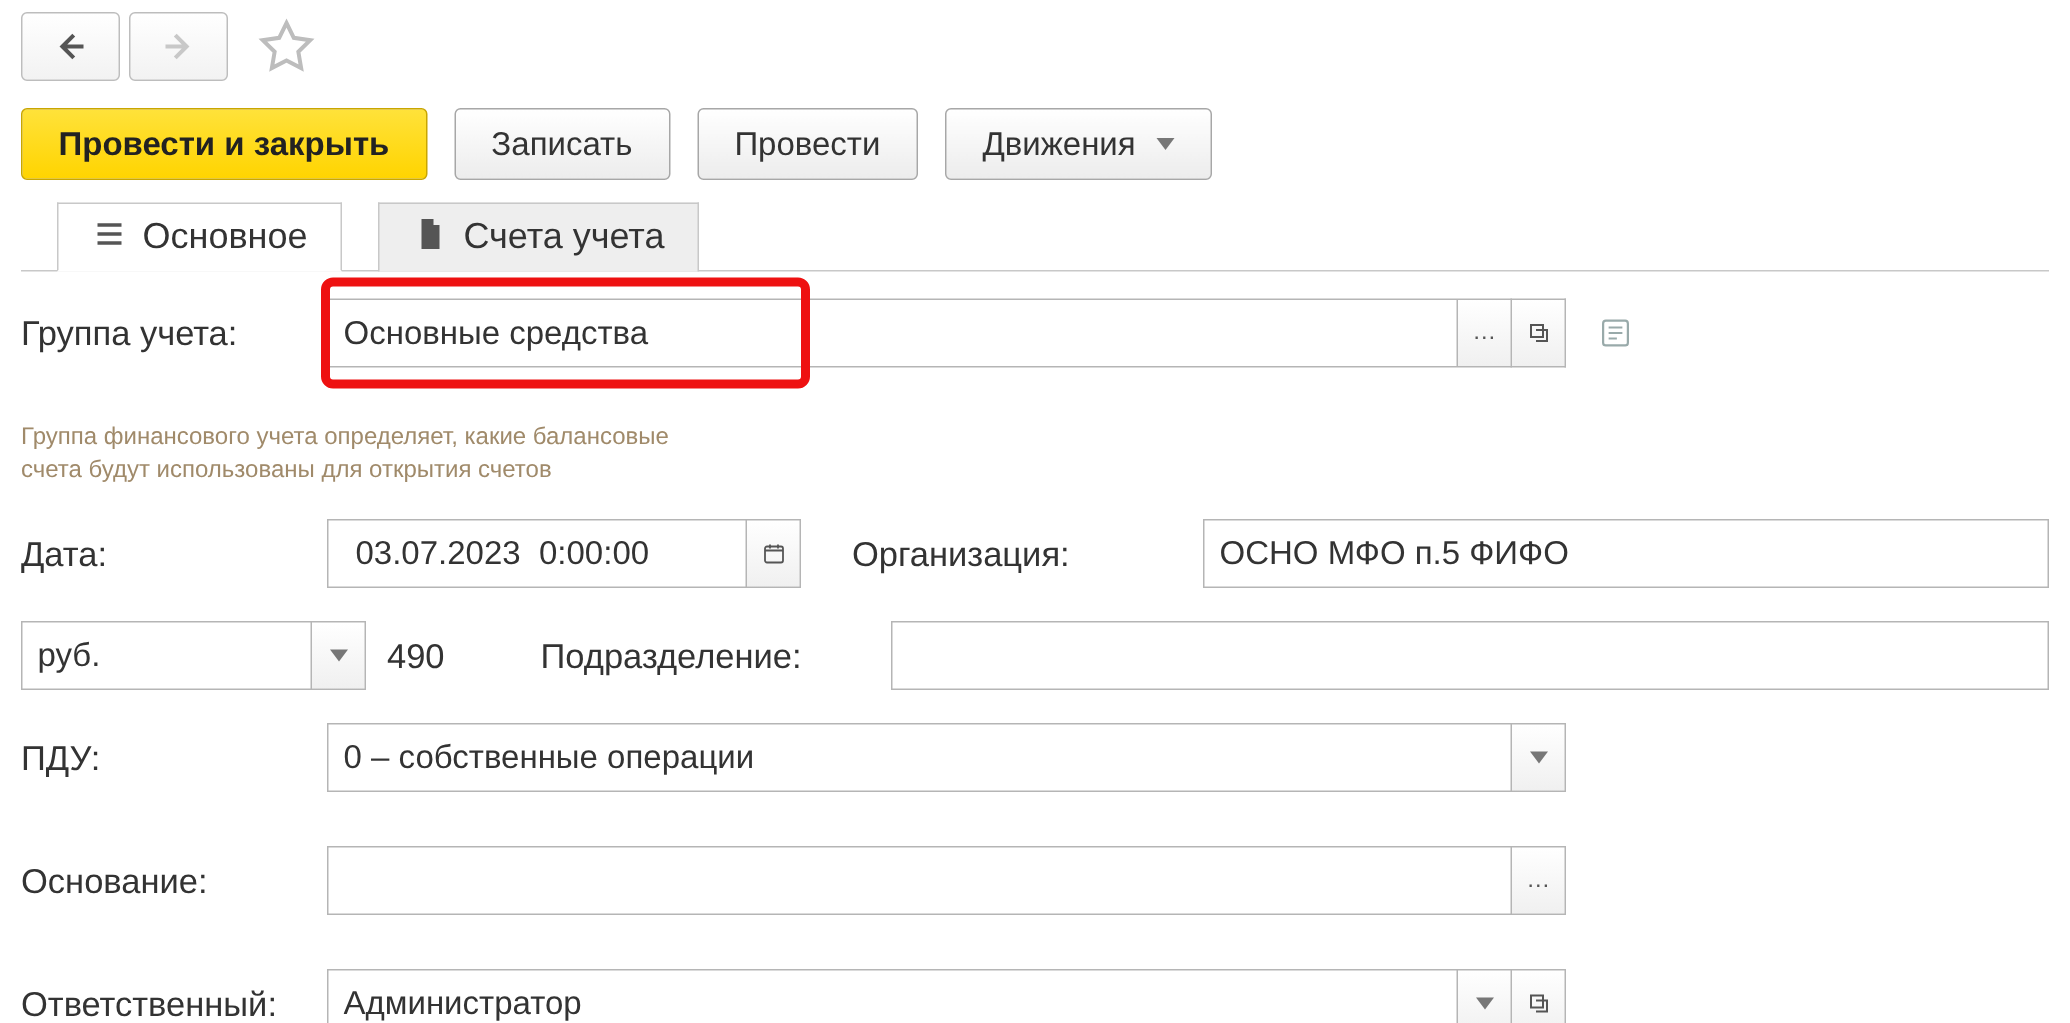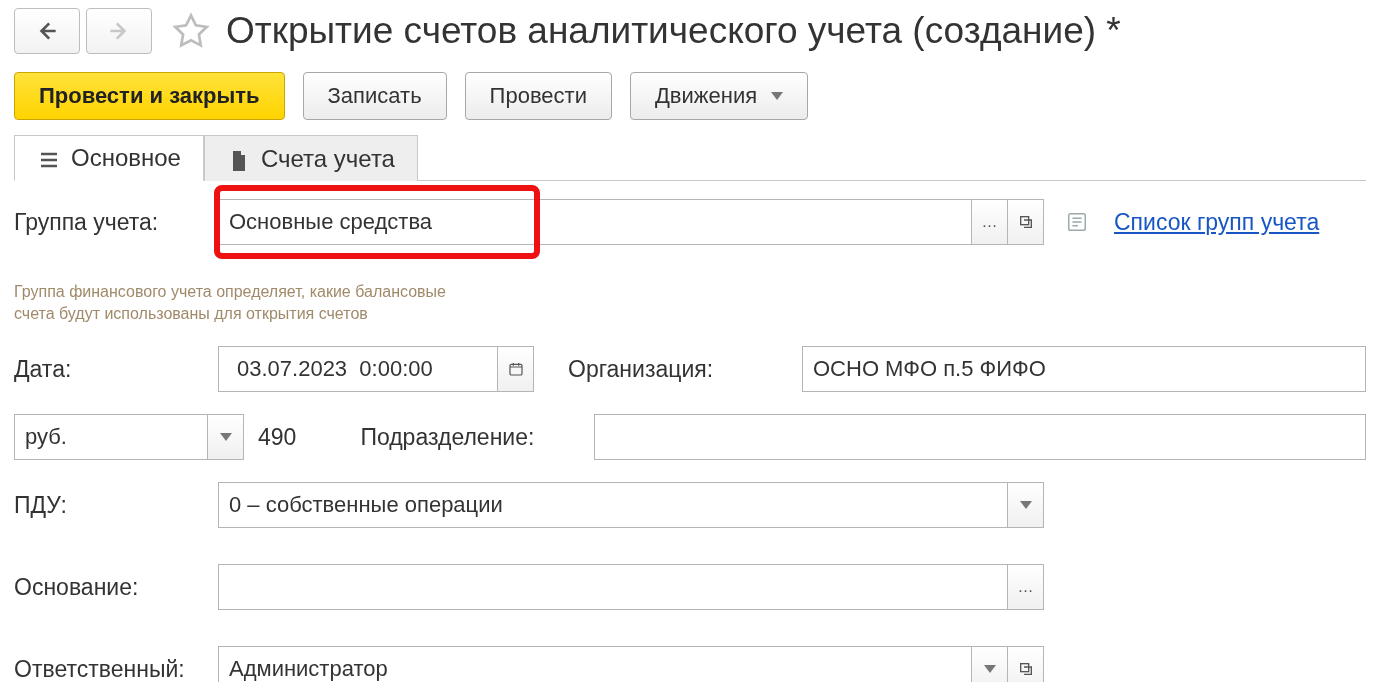--- a/index.html
+++ b/index.html
@@ -42,24 +42,24 @@
   }
   .btn.primary {
     background: linear-gradient(#ffe23a,#ffd400);
     border-color:#c9a600; font-weight:bold; color:#222;
   }
   .btn .caret-down { margin-left:6px; }
 
   
   .tabs { display:flex; border-bottom:1px solid #c8c8c8; }
   .tab {
-    display:flex; align-items:flex-end; gap:10px;
+    display:flex; align-items:flex-start; gap:10px;
     padding: 8px 22px; font-size:24px; color:#333;
     border:1px solid #c8c8c8; border-bottom:none;
-    background:#eee; position:relative; top:1px;
+    background:#eee; position:relative; top:1px;margin-left:24px;
   }
   .tab.active { background:#fff; border-bottom:1px solid #fff; }
   .tab .tab-icon { display:inline-flex; color:#555; }
   .tab .tab-icon svg { width:24px; height:24px; }
 
   
   .form { padding-top: 18px; }
   .row { display:flex; align-items:center; margin-bottom: 36px; }
   .lbl { width: 204px; font-size:23px; color:#333; }
   .field-wrap { display:flex; align-items:center; gap:0; }
@@ -110,21 +110,20 @@
   <div class="nav-btn disabled">
     <svg viewBox="0 0 24 24" fill="none" stroke="currentColor" stroke-width="2.5">
         <path d="M10 5l7 7-7 7M17 12H4"></path>
       </svg>
   </div>
   <div class="star">
     <svg viewBox="0 0 24 24" fill="none" stroke="currentColor" stroke-width="1.6">
         <path d="M12 2.6l2.93 5.94 6.55.95-4.74 4.62 1.12 6.53L12 17.56l-5.86 3.08 1.12-6.53L2.52 9.49l6.55-.95L12 2.6z"></path>
       </svg>
   </div>
-  <div class="page-title">Открытие счетов аналитического учета (создание) *</div>
 </div>
 
 <div class="toolbar">
   <button class="btn primary">Провести и закрыть</button>
   <button class="btn">Записать</button>
   <button class="btn">Провести</button>
   <button class="btn">
     <span>Движения</span>
     <span class="caret-down"></span>
   </button>
@@ -165,21 +164,20 @@
             <path d="M9 9h11v11H9"></path>
           </svg>
       </div>
     </div>
     <span class="report-icon">
       <svg viewBox="0 0 24 24" fill="none" stroke="currentColor" stroke-width="1.6">
           <rect x="3" y="3" width="18" height="18" rx="2"></rect>
           <path d="M7 8h10M7 12h10M7 16h6"></path>
         </svg>
     </span>
-    <a class="link" href="#">Список групп учета</a>
   </div>
 
   <div class="helper-text">
     <div>Группа финансового учета определяет, какие балансовые</div>
     <div>счета будут использованы для открытия счетов</div>
   </div>
 
   <div class="two-col-row">
     <div class="col" style="flex:0 0 auto;">
       <div class="lbl">Дата:</div>

